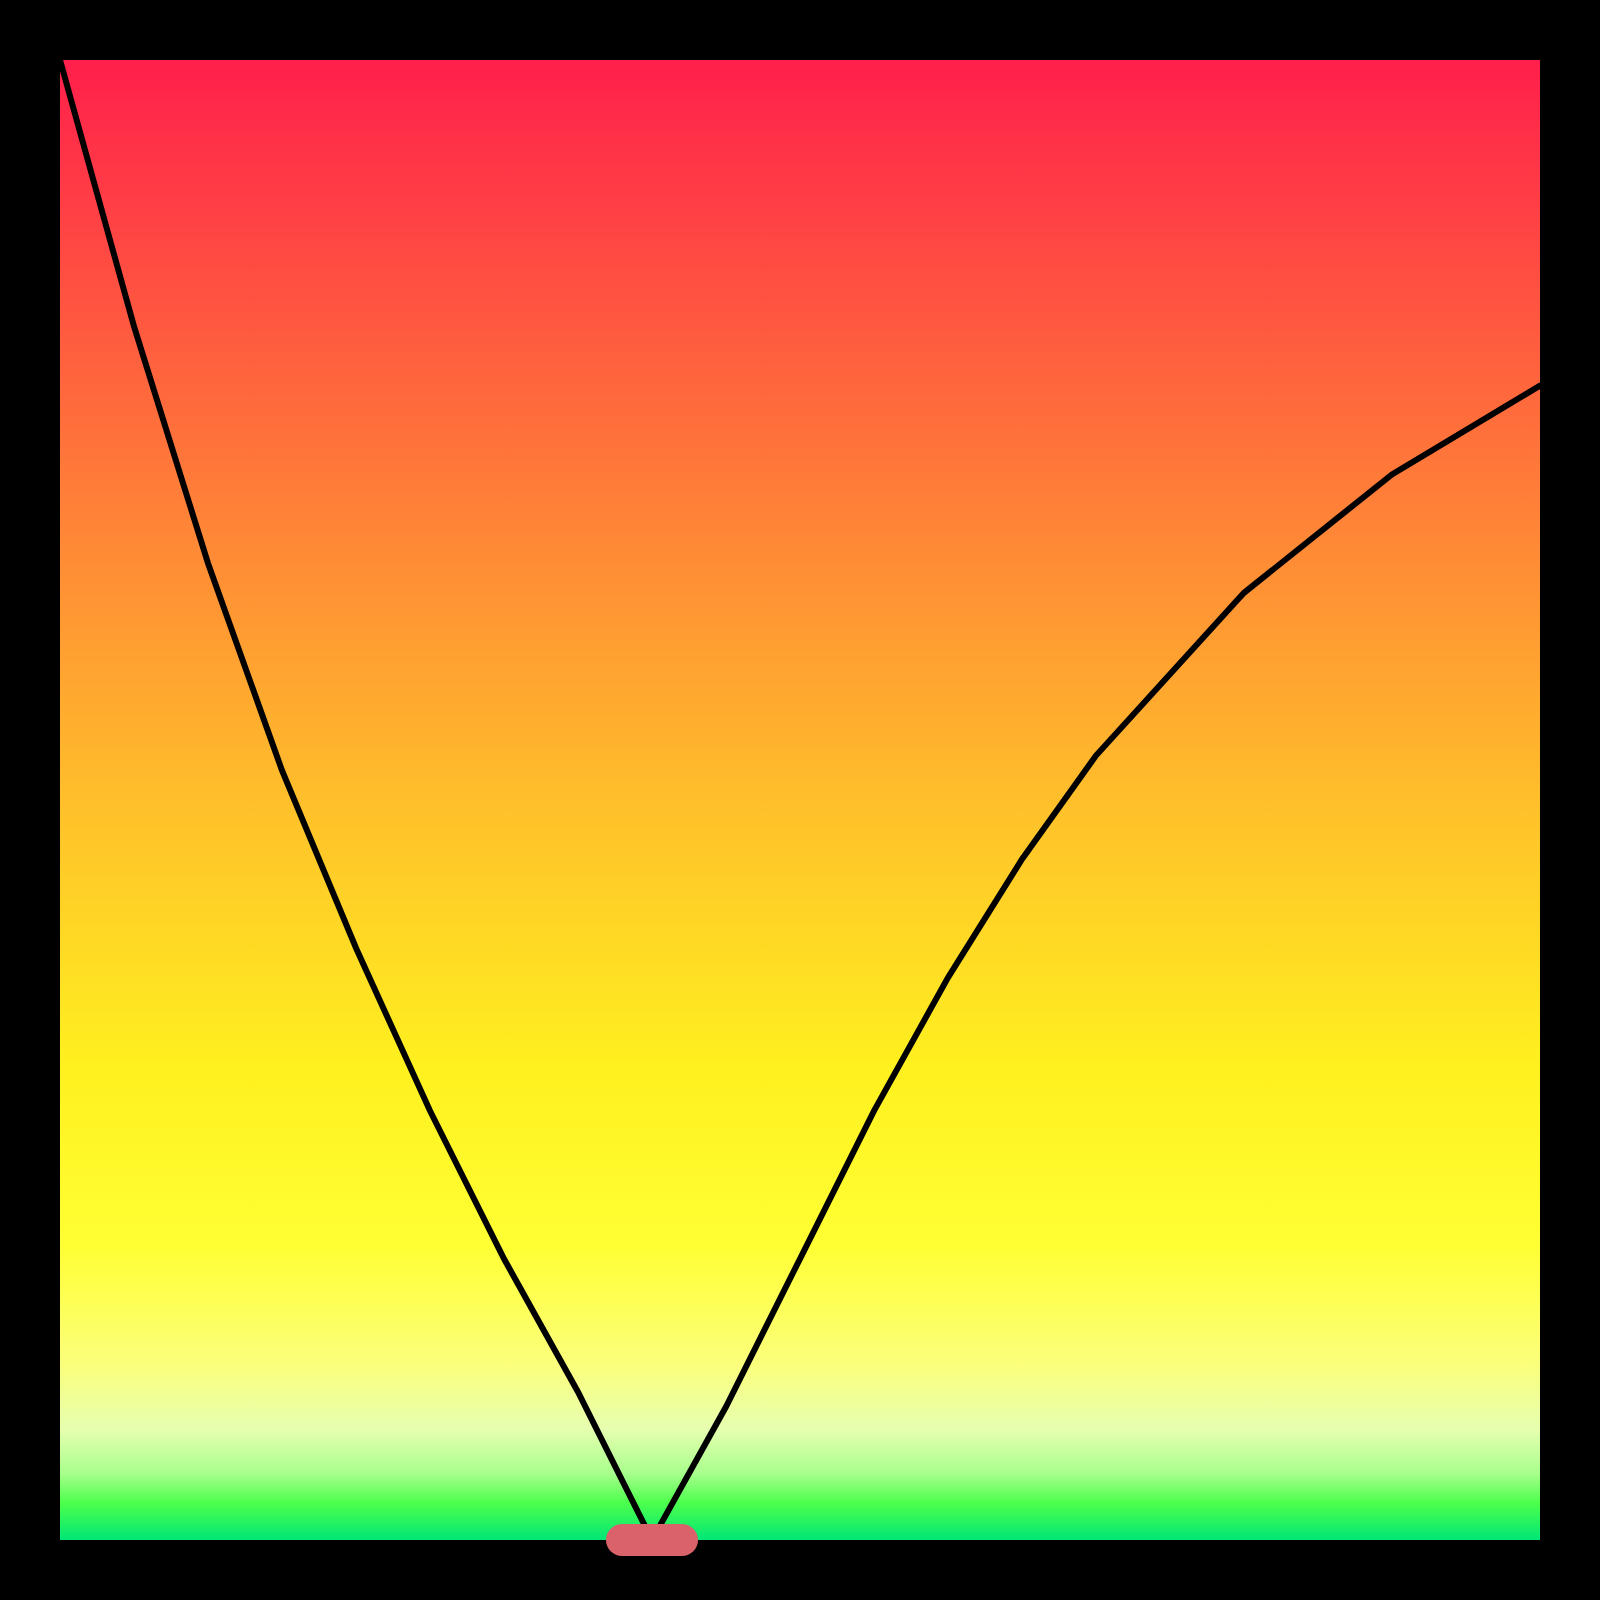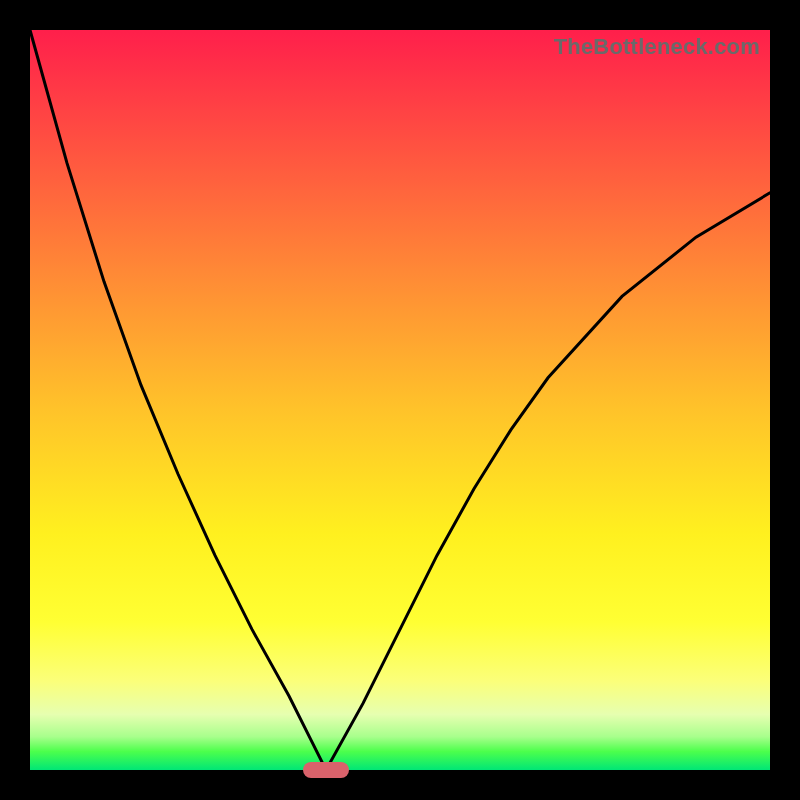--- a/index.html
+++ b/index.html
@@ -72,21 +72,20 @@
     background: #d9626b;
   }
 </style>
 </head>
 <body>
 
 <div class="frame">
 
   <div class="plot">
 
-    <span class="watermark">TheBottleneck.com</span>
 
     <svg class="curves" viewBox="0 0 740 740" preserveAspectRatio="none">
       <path d="M0.0,0.0 L37.0,133.2 L74.0,251.6 L111.0,355.2 L148.0,444.0 L185.0,525.4 L222.0,599.4 L259.0,666.0 L281.2,710.4 L296.0,740.0"></path>
       <path d="M296.0,740.0 L333.0,673.4 L370.0,599.4 L407.0,525.4 L444.0,458.8 L481.0,399.6 L518.0,347.8 L592.0,266.4 L666.0,207.2 L740.0,162.8"></path>
     </svg>
 
     <div class="marker" style="left: 273px; top: 732px; background: rgb(217, 98, 107);"></div>
   </div>
 
 </div>

